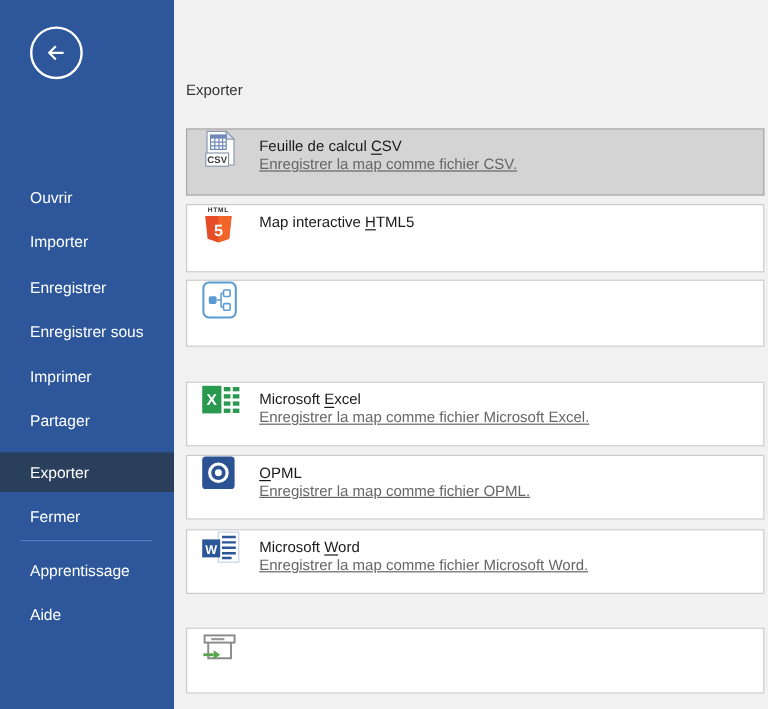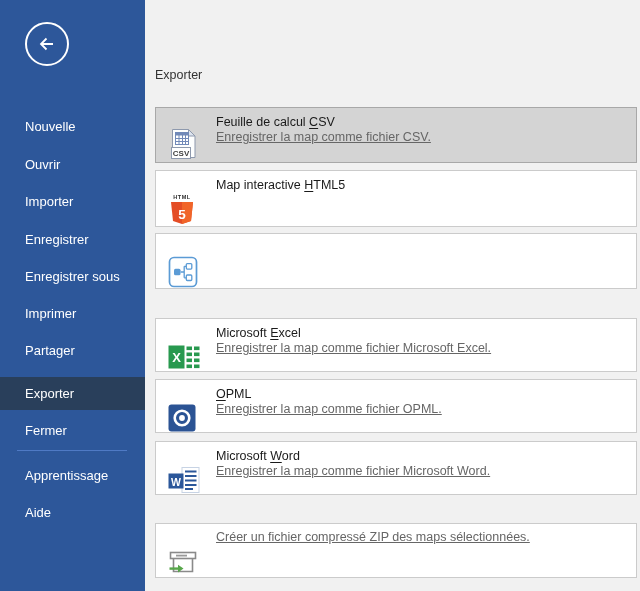--- a/index.html
+++ b/index.html
@@ -42,21 +42,21 @@
   .export-item{
     position:absolute;left:155px;width:482px;box-sizing:border-box;
     background:#ffffff;border:1px solid #cbcbcb;
     display:flex;cursor:pointer;overflow:hidden;
   }
   .export-item.selected{
     background:#d4d4d4;border-color:#a8a8a8;
   }
   .icon-cell{
     flex:none;width:60px;box-sizing:border-box;padding-left:12px;
-    display:flex;align-items:flex-end;
+    display:flex;align-items:flex-start;
   }
   .texts{padding-top:6px;min-width:0;}
   .title{
     font-size:12.5px;line-height:16px;color:#1a1a1a;white-space:nowrap;
   }
   .title .acc{text-decoration:underline;text-underline-offset:2px;}
   .desc{
     font-size:12.5px;line-height:15px;color:#666666;max-width:418px;text-decoration:underline;
   }
   svg{display:block;}
@@ -69,21 +69,20 @@
   <div class="sidebar">
 
     <div class="back-btn">
       <span>
         <svg width="22" height="22" viewBox="0 0 22 22">
           <path d="M17 11 H5.5 M10.5 5.5 L5 11 L10.5 16.5" fill="none" stroke="#ffffff" stroke-width="1.8"></path>
         </svg>
       </span>
     </div>
 
-    <div class="nav-item" style="top:119px">Nouvelle</div>
     <div class="nav-item" style="top:157px">Ouvrir</div>
     <div class="nav-item" style="top:194px">Importer</div>
     <div class="nav-item" style="top:269px">Enregistrer sous</div>
     <div class="nav-item" style="top:232px">Enregistrer</div>
     <div class="nav-item" style="top:306px">Imprimer</div>
     <div class="nav-item" style="top:343px">Partager</div>
     <div class="nav-item selected" style="top:377px">Exporter</div>
     <div class="nav-item" style="top:423px">Fermer</div>
 
     <div class="nav-divider"></div>
@@ -194,17 +193,16 @@
     <div class="icon-cell">
       <svg width="30" height="30" viewBox="0 0 30 30">
         <rect x="2.5" y="5.5" width="25" height="6" fill="#ffffff" stroke="#8a8a8a" stroke-width="1.6"></rect>
         <rect x="8" y="7.7" width="11" height="1.8" fill="#9a9a9a"></rect>
         <path d="M5.5 11.5 V24.5 H24.5 V11.5" fill="none" stroke="#8a8a8a" stroke-width="1.6"></path>
         <rect x="1.5" y="20.4" width="8.5" height="2.4" fill="#57a64a"></rect>
         <polygon points="10,17.8 15.5,21.6 10,25.4" fill="#57a64a"></polygon>
       </svg>
     </div>
     <div class="texts">
-      <div class="desc">Créer un fichier compressé ZIP des maps sélectionnées.</div>
     </div>
   </div>
 
 </div>
 
 </body></html>

